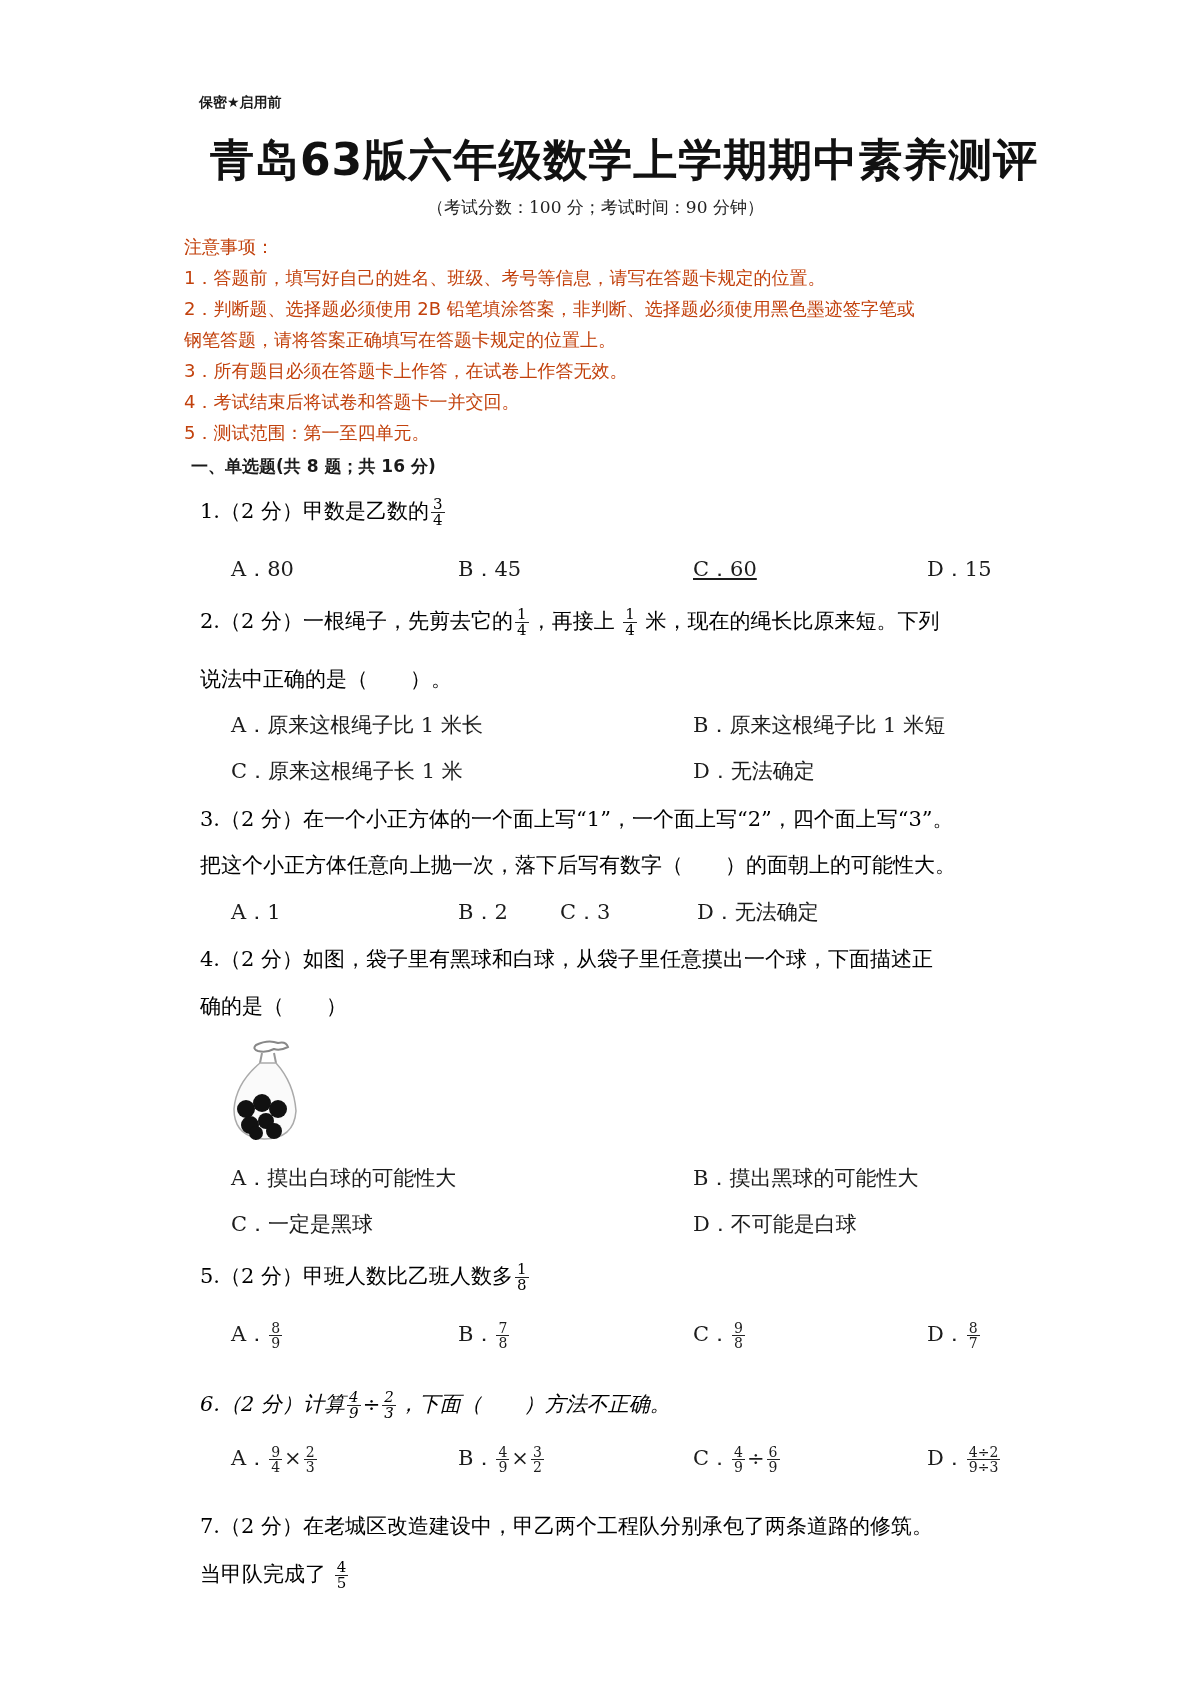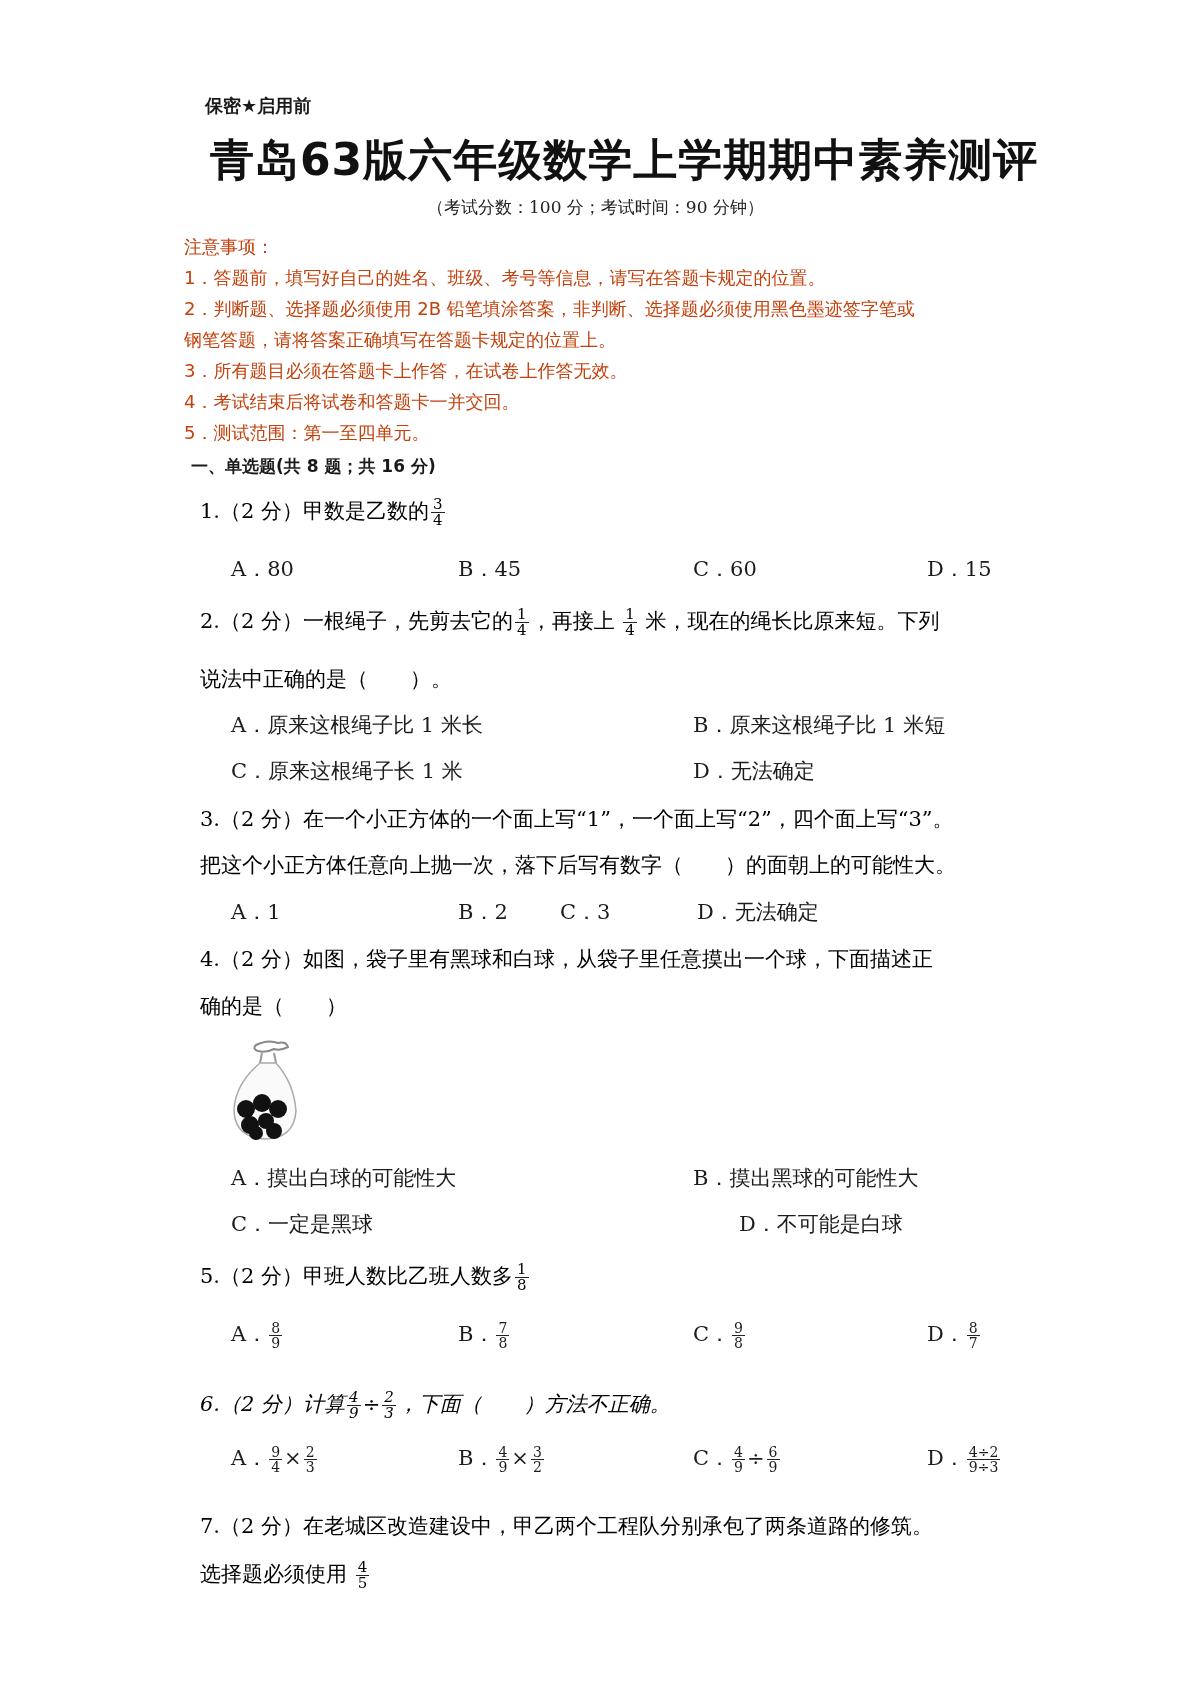--- a/index.html
+++ b/index.html
@@ -1,21 +1,21 @@
 <!DOCTYPE html>
 <html><head>
 <meta charset="utf-8">
 <style>
   * { box-sizing: border-box; margin: 0; padding: 0; }
   html, body { width: 1191px; height: 1684px; background: #ffffff; overflow: hidden; }
   body { position: relative; color: #1a1a1a; font-family: "DejaVu Serif", "Liberation Serif", serif; }
   .abs { position: absolute; white-space: nowrap; }
   .sans { font-family: "DejaVu Sans", "Liberation Sans", sans-serif; }
   .serif { font-family: "DejaVu Serif", "Liberation Serif", serif; }
-  .secret { left: 205px; top: 94px; font-size: 18px; font-weight: bold; }
+  .secret { left: 199px; top: 94px; font-size: 14px; font-weight: bold; }
   .title { left: 210px; top: 131px; font-size: 44px; font-weight: bold; letter-spacing: 1px; color: #111; }
   .subtitle { left: 427px; top: 196px; font-size: 17px; color: #222; }
   .notice { font-size: 18px; color: #c2410c; left: 184px; }
   .section { left: 191px; top: 455px; font-size: 17px; font-weight: bold; }
   .q { font-size: 21px; left: 200px; color: #000000; }
   .opt { font-size: 21px; color: #1c1c1c; }
   .frac { display: inline-flex; flex-direction: column; align-items: center; vertical-align: middle; font-size: 15px; line-height: 15px; margin: 0 2px; }
   .frac .num { border-bottom: 1px solid #222; padding: 0 2px; }
   .frac .den { padding: 0 2px; }
   .frac.small { font-size: 14px; line-height: 14px; }
@@ -39,21 +39,21 @@
 <div class="abs sans section">一、单选题(共 8 题；共 16 分)</div>
 
 <div class="abs q" style="top:497px;">
   <span>1.（2 分）甲数是乙数的</span><span class="frac">
       <span class="num">3</span>
       <span class="den">4</span>
     </span>
 </div>
 <div class="abs opt" style="left:231px; top:555px;">A．80</div>
 <div class="abs opt" style="left:458px; top:555px;">B．45</div>
-<div class="abs opt" style="left:693px; top:555px;">C．60</div>
+<div class="abs opt" style="left:693px; top:555px;text-decoration:underline;">C．60</div>
 <div class="abs opt" style="left:927px; top:555px;">D．15</div>
 
 <div class="abs q" style="top:607px;">
   <span>2.（2 分）一根绳子，先剪去它的</span><span class="frac">
       <span class="num">1</span>
       <span class="den">4</span>
     </span><span>，再接上</span>&nbsp;<span class="frac">
       <span class="num">1</span>
       <span class="den">4</span>
     </span>&nbsp;<span>米，现在的绳长比原来短。下列</span>
@@ -83,21 +83,21 @@
     <circle cx="50" cy="72" r="9" fill="#111"></circle>
     <circle cx="22" cy="88" r="9" fill="#111"></circle>
     <circle cx="38" cy="84" r="8" fill="#111"></circle>
     <circle cx="46" cy="94" r="8" fill="#111"></circle>
     <circle cx="28" cy="96" r="7" fill="#111"></circle>
   </svg>
 </div>
 <div class="abs opt" style="left:231px; top:1164px;">A．摸出白球的可能性大</div>
 <div class="abs opt" style="left:693px; top:1164px;">B．摸出黑球的可能性大</div>
 <div class="abs opt" style="left:231px; top:1210px;">C．一定是黑球</div>
-<div class="abs opt" style="left:693px; top:1210px;margin-left:46px;">D．不可能是白球</div>
+<div class="abs opt" style="left:693px; top:1210px;">D．不可能是白球</div>
 
 <div class="abs q" style="top:1262px;">
   <span>5.（2 分）甲班人数比乙班人数多</span><span class="frac">
       <span class="num">1</span>
       <span class="den">8</span>
     </span>
 </div>
 <div class="abs opt" style="left:231px; top:1320px;"><span>A．</span><span class="frac small">
       <span class="num">8</span>
       <span class="den">9</span>
@@ -145,17 +145,17 @@
       <span class="num">6</span>
       <span class="den">9</span>
     </span></div>
 <div class="abs opt" style="left:927px; top:1444px;"><span>D．</span><span class="frac small">
       <span class="num">4÷2</span>
       <span class="den">9÷3</span>
     </span></div>
 
 <div class="abs q" style="top:1512px;">7.（2 分）在老城区改造建设中，甲乙两个工程队分别承包了两条道路的修筑。</div>
 <div class="abs q" style="top:1560px;">
-  <span>选择题必须使用</span>&nbsp;<span class="frac">
+  <span>当甲队完成了</span>&nbsp;<span class="frac">
       <span class="num">4</span>
       <span class="den">5</span>
     </span>&nbsp;
 </div>
 
 </body></html>

